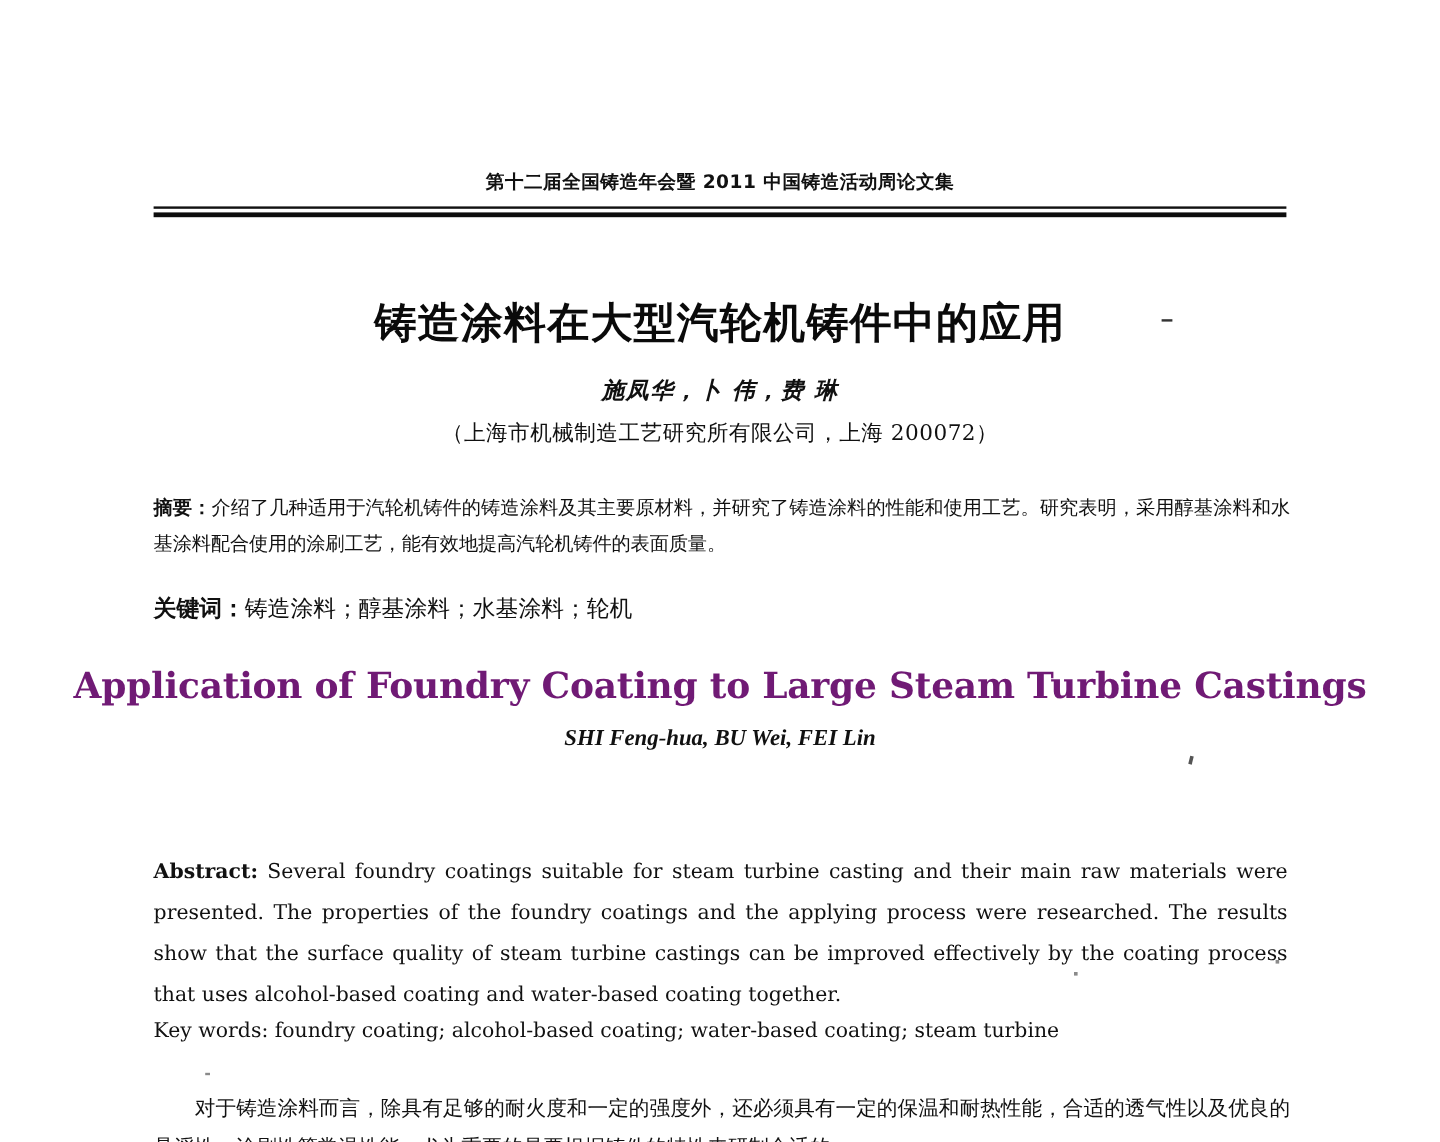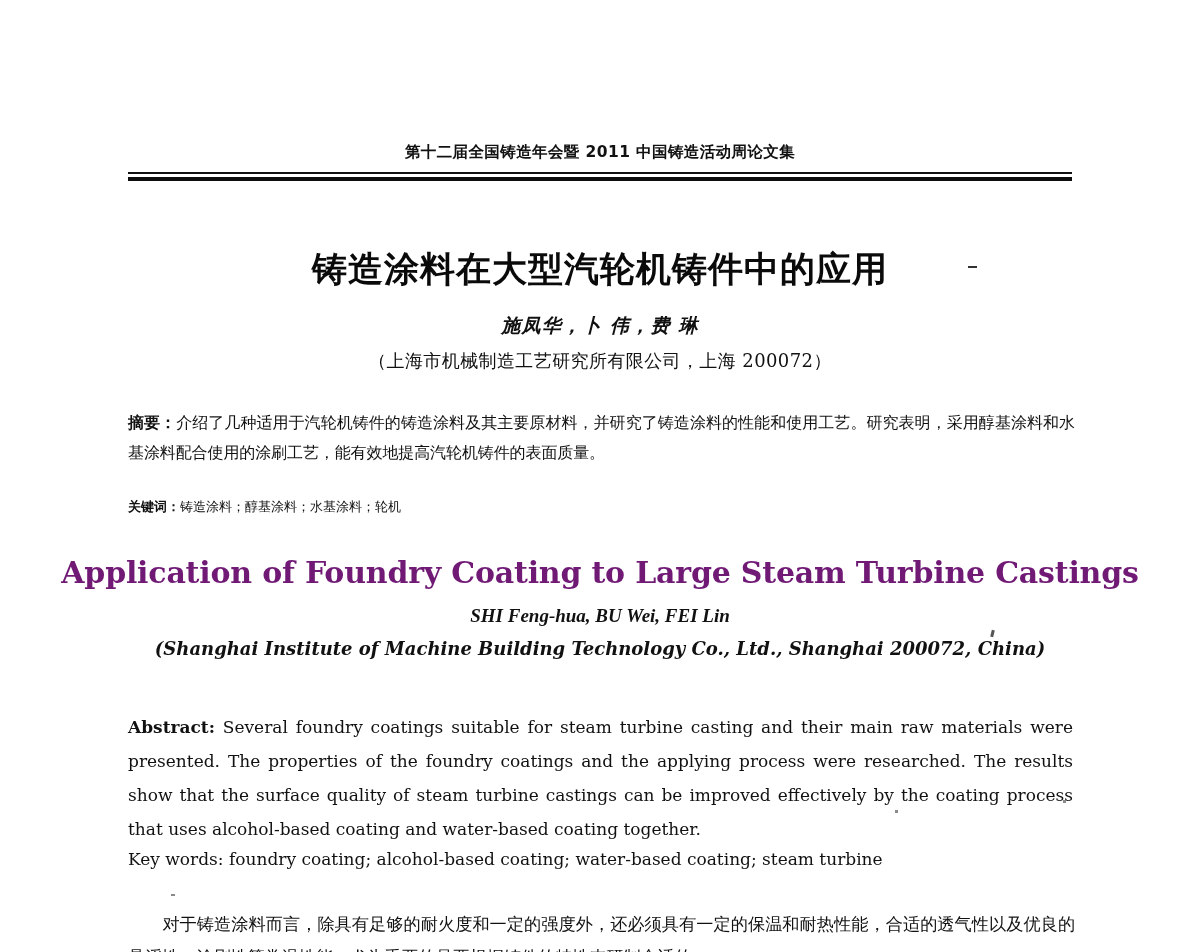--- a/index.html
+++ b/index.html
@@ -126,21 +126,21 @@
   .lbl-bold {
     font-family: "DejaVu Sans", "Liberation Sans", sans-serif;
     font-weight: 700;
   }
   .cn-keywords {
     position: absolute;
     left: 128px;
     top: 482px;
     width: 947px;
     font-family: "DejaVu Serif", "Liberation Serif", serif;
-    font-size: 13px;
+    font-size: 19px;
     line-height: 30px;
     color: #111;
   }
 
   
   .en-title {
     position: absolute;
     left: 0;
     top: 545px;
     width: 1200px;
@@ -265,21 +265,20 @@
   </div>
 
   <div class="cn-keywords">
     <span class="lbl-bold">关键词：</span><span>铸造涂料；醇基涂料；水基涂料；轮机</span>
   </div>
 
   <div class="en-title">Application of Foundry Coating to Large Steam Turbine Castings</div>
 
   <div class="en-authors">SHI Feng-hua, BU Wei, FEI Lin</div>
 
-  <div class="en-affil">(Shanghai Institute of Machine Building Technology Co., Ltd., Shanghai 200072, China)</div>
   <div class="affil-artifact"></div>
 
   <div class="en-abstract">
     <span class="lbl-en">Abstract:</span><span> Several foundry coatings suitable for steam turbine casting and their main raw materials were presented. The properties of the foundry coatings and the applying process were researched. The results show that the surface quality of steam turbine castings can be improved effectively by the coating process that uses alcohol-based coating and water-based coating together.</span>
   </div>
 
   <div class="en-keywords">
     <span class="lbl-en">Key words:</span><span> foundry coating; alcohol-based coating; water-based coating; steam turbine</span>
   </div>
 

